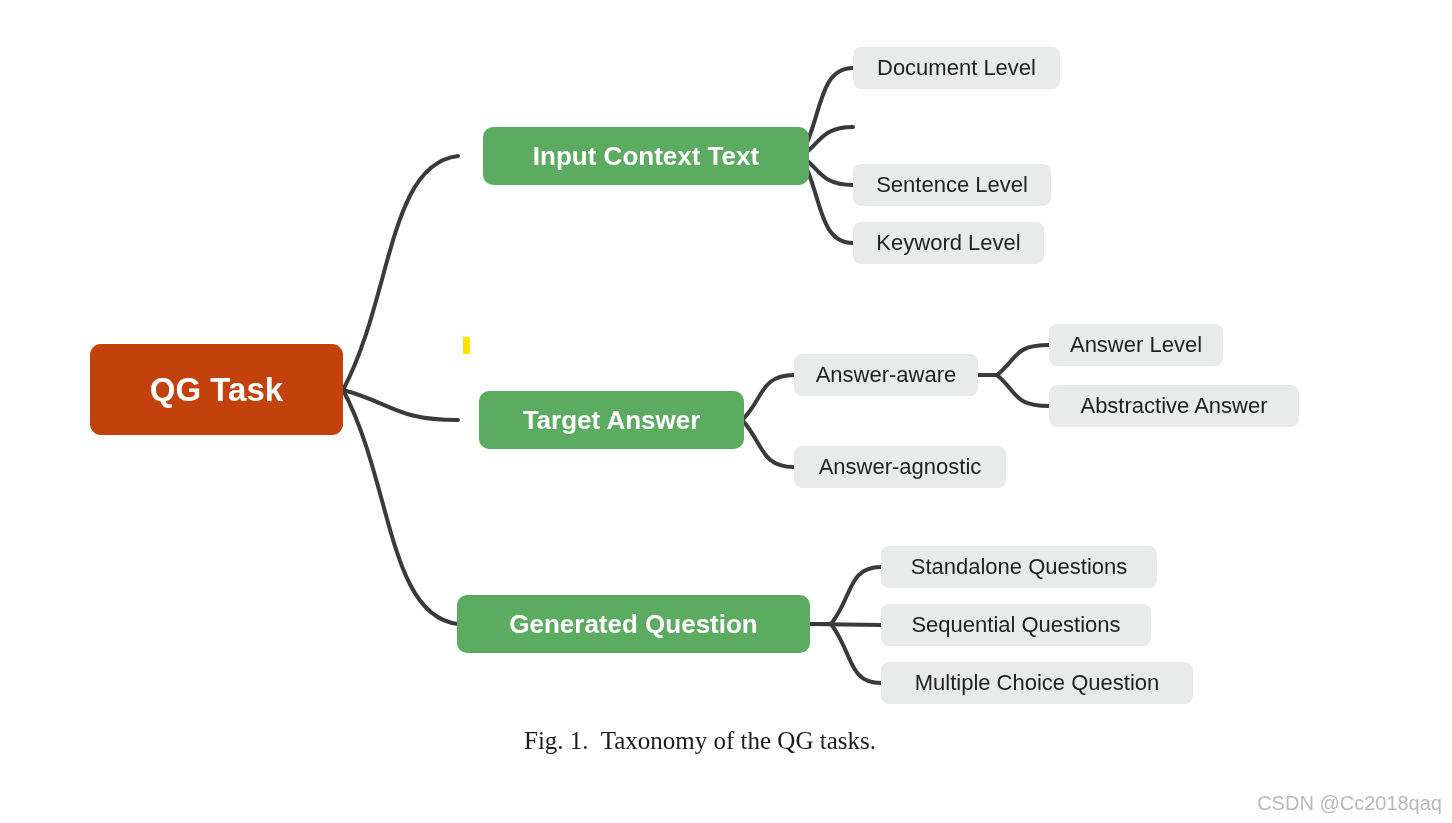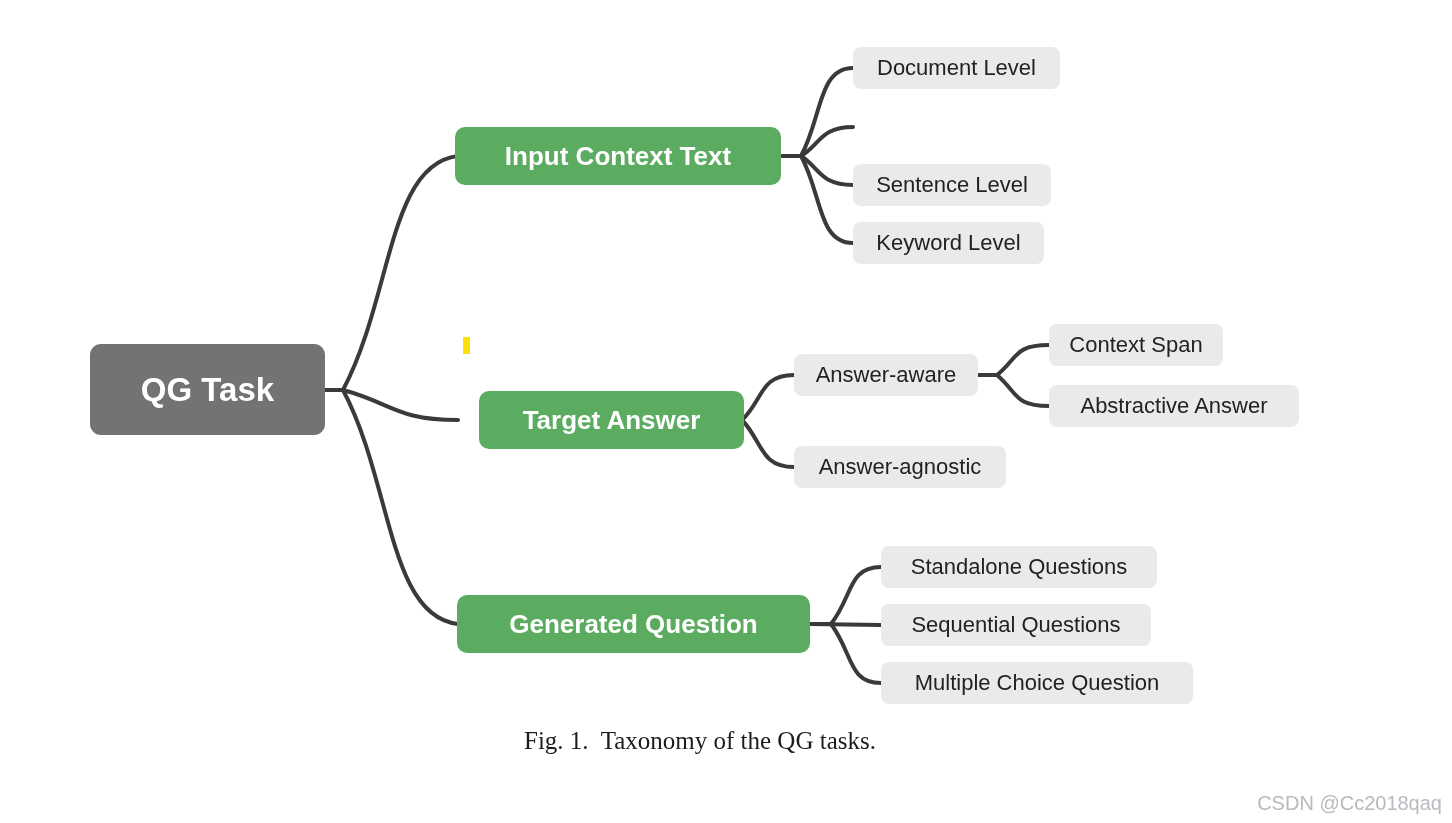--- a/index.html
+++ b/index.html
@@ -31,26 +31,26 @@
   .node {
     position: absolute;
     display: flex;
     align-items: center;
     justify-content: center;
     box-sizing: border-box;
     z-index: 1;
     white-space: nowrap;
   }
   .node-root {
-    background: #737373;
+    background: #c2410c;
     color: #ffffff;
     font-weight: bold;
     font-size: 33px;
     border-radius: 11px;
-    width: 235px;
+    width: 253px;
     height: 91px;
   }
   .node-branch {
     background: #5bac61;
     color: #ffffff;
     font-weight: bold;
     font-size: 26px;
     border-radius: 10px;
     height: 58px;
     padding: 0 22px;
@@ -115,32 +115,32 @@
     <path d="M978,375 L997,375 C1018,358 1014,345 1049,345"></path>
     <path d="M978,375 L997,375 C1018,393 1014,406 1049,406"></path>
 
     <path d="M810,624 L831,624 C853,596 848,567 881,567"></path>
     <path d="M810,624 L881,625"></path>
     <path d="M810,624 L831,624 C853,653 848,683 881,683"></path>
   </svg>
 
   <div class="node node-root" style="left:90px; top:344px;">QG Task</div>
 
-  <div class="node node-branch" style="left:455px; top:127px; min-width:326px;">Input Context Text</div>
+  <div class="node node-branch" style="left:483px; top:127px; min-width:326px;">Input Context Text</div>
   <div class="node node-branch" style="left:479px; top:391px; min-width:265px;">Target Answer</div>
   <div class="node node-branch" style="left:457px; top:595px; min-width:353px;">Generated Question</div>
 
   <div class="node node-leaf" style="left:853px; top:47px; min-width:207px;">Document Level</div>
   <div class="node node-leaf" style="left:853px; top:164px; min-width:198px;">Sentence Level</div>
   <div class="node node-leaf" style="left:853px; top:222px; min-width:191px;">Keyword Level</div>
 
   <div class="node node-leaf" style="left:794px; top:354px; min-width:184px;">Answer-aware</div>
   <div class="node node-leaf" style="left:794px; top:446px; min-width:212px;">Answer-agnostic</div>
 
-  <div class="node node-leaf" style="left:1049px; top:324px; min-width:174px;">Context Span</div>
+  <div class="node node-leaf" style="left:1049px; top:324px; min-width:174px;">Answer Level</div>
   <div class="node node-leaf" style="left:881px; top:546px; min-width:276px;">Standalone Questions</div>
 
   <div class="node node-leaf" style="left:1049px; top:385px; min-width:250px;">Abstractive Answer</div>
   <div class="node node-leaf" style="left:881px; top:604px; min-width:270px;">Sequential Questions</div>
   <div class="node node-leaf" style="left:881px; top:662px; min-width:312px;">Multiple Choice Question</div>
 
   <div id="caret-mark"></div>
 
   <div id="caption">Fig. 1.  Taxonomy of the QG tasks.</div>
 

